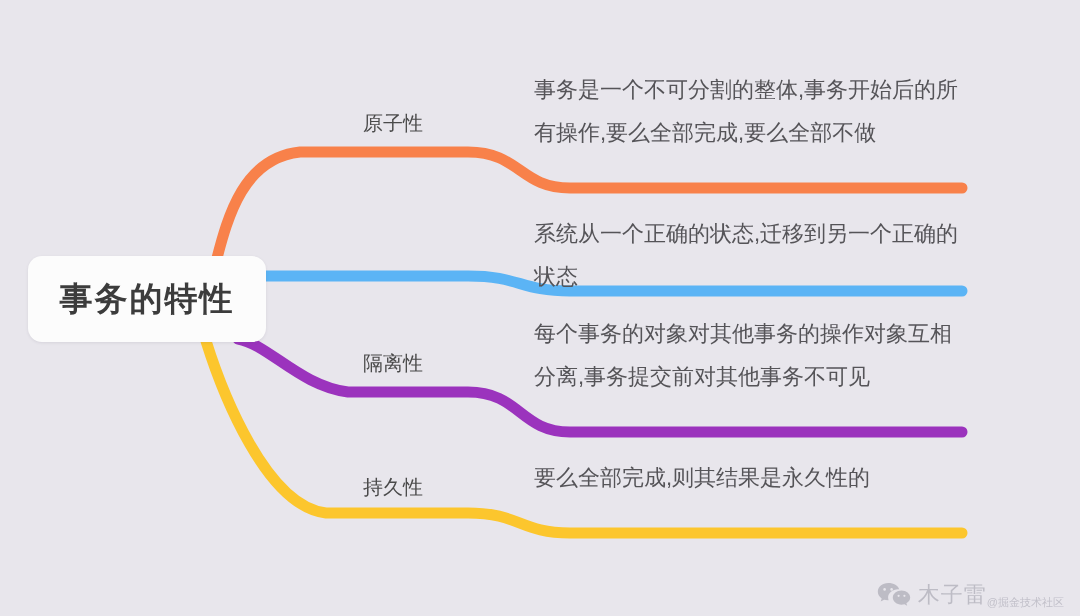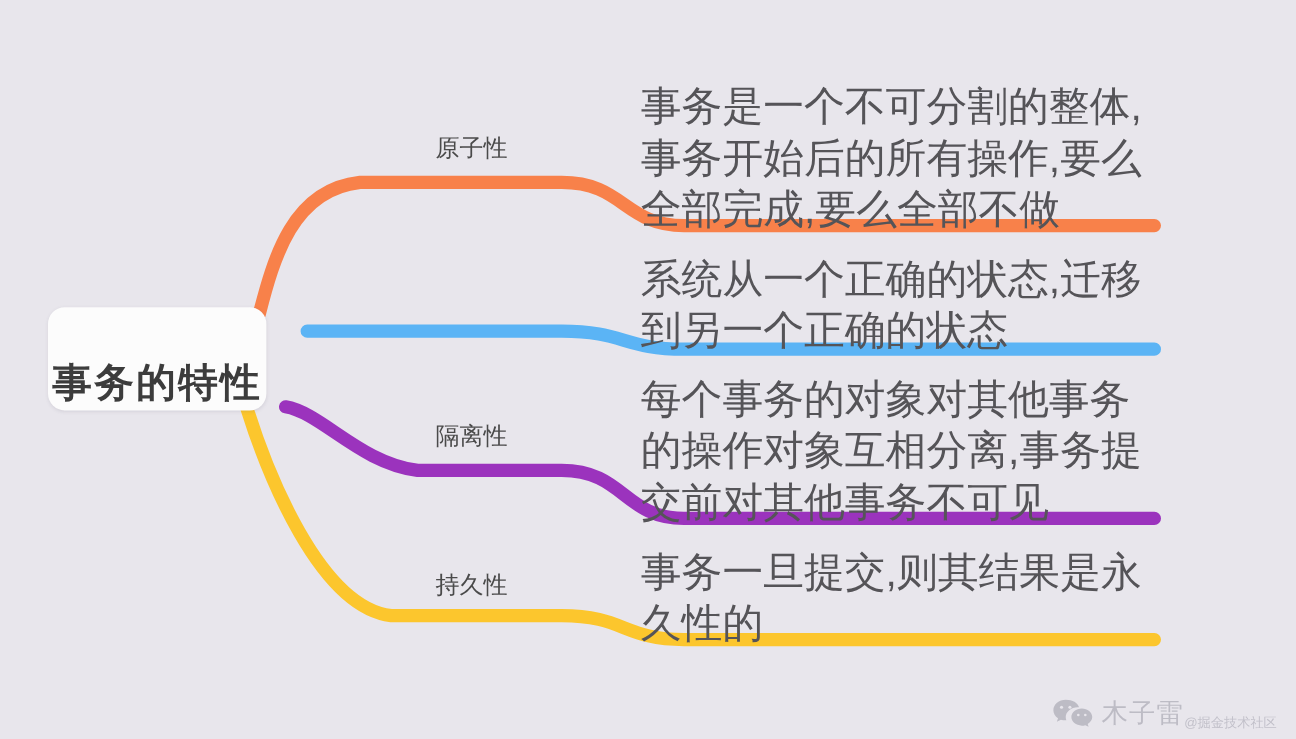--- a/index.html
+++ b/index.html
@@ -25,30 +25,29 @@
     inset: 0;
     width: 1080px;
     height: 616px;
   }
 
   
   .root-node {
     position: absolute;
     left: 28px;
     top: 256px;
-    width: 182px;
+    width: 238px;
     height: 86px;
     background: #FCFCFC;
     border-radius: 14px;
     box-shadow: 0 1px 3px rgba(90, 80, 110, 0.12);
     display: flex;
-    align-items: flex-end;
+    align-items: center;
     justify-content: center;
     z-index: 5;
-    margin-left: 12px;
   }
   .root-label {
     font-size: 33px;
     font-weight: bold;
     color: #3C3C3C;
     letter-spacing: 2px;
     white-space: nowrap;
   }
 
   
@@ -64,21 +63,21 @@
   .bl-0 { left: 393px; top: 110px; }
   .bl-1 { left: 393px; top: 233px; }
   .bl-2 { left: 393px; top: 350px; }
   .bl-3 { left: 393px; top: 474px; }
 
   
   .branch-desc {
     position: absolute;
     left: 534px;
     width: 432px;
-    font-size: 34px;
+    font-size: 22px;
     line-height: 43px;
     color: #555458;
     z-index: 4;
   }
   .bd-0 { top: 68px; }
   .bd-1 { top: 212px; }
   .bd-2 { top: 312px; }
   .bd-3 { top: 456px; }
 
   
@@ -127,21 +126,21 @@
     <span class="root-label" style="color: rgb(60, 60, 60);">事务的特性</span>
   </div>
 
   <div class="branch-label bl-0">原子性</div>
   <div class="branch-label bl-2">隔离性</div>
   <div class="branch-label bl-3">持久性</div>
 
   <div class="branch-desc bd-0">事务是一个不可分割的整体,事务开始后的所有操作,要么全部完成,要么全部不做</div>
   <div class="branch-desc bd-1">系统从一个正确的状态,迁移到另一个正确的状态</div>
   <div class="branch-desc bd-2">每个事务的对象对其他事务的操作对象互相分离,事务提交前对其他事务不可见</div>
-  <div class="branch-desc bd-3">事务一旦提交,则其结果是永久性的</div>
+  <div class="branch-desc bd-3">要么全部完成,则其结果是永久性的</div>
 
   <div class="watermark">
     <div class="wm-row">
       <svg width="34" height="26" viewBox="0 0 34 26" xmlns="http://www.w3.org/2000/svg">
         <path d="M11.2 1.1C5.4 1.1 0.8 5 0.8 9.8c0 2.7 1.5 5.1 3.9 6.7l-1 3 3.4-1.7c1.2 0.3 2.4 0.5 3.6 0.5 0.3 0 0.6 0 0.9 0C11.3 17.4 11.1 16.5 11.1 15.6c0-4.6 4.5-8.3 10-8.3 0.4 0 0.7 0 1.1 0.1C21.3 3.7 16.7 1.1 11.2 1.1z" fill="#9B9AA6"></path>
         <circle cx="7.6" cy="7.4" r="1.3" fill="#E8E6EC"></circle>
         <circle cx="14.6" cy="7.4" r="1.3" fill="#E8E6EC"></circle>
         <path d="M33.2 15.6c0-3.9-3.9-7.1-8.7-7.1s-8.7 3.2-8.7 7.1c0 3.9 3.9 7.1 8.7 7.1 1 0 2-0.1 2.9-0.4l2.8 1.4-0.8-2.4C31.8 19.9 33.2 17.9 33.2 15.6z" fill="#9B9AA6"></path>
         <circle cx="21.6" cy="13.8" r="1.1" fill="#E8E6EC"></circle>
         <circle cx="27.4" cy="13.8" r="1.1" fill="#E8E6EC"></circle>

